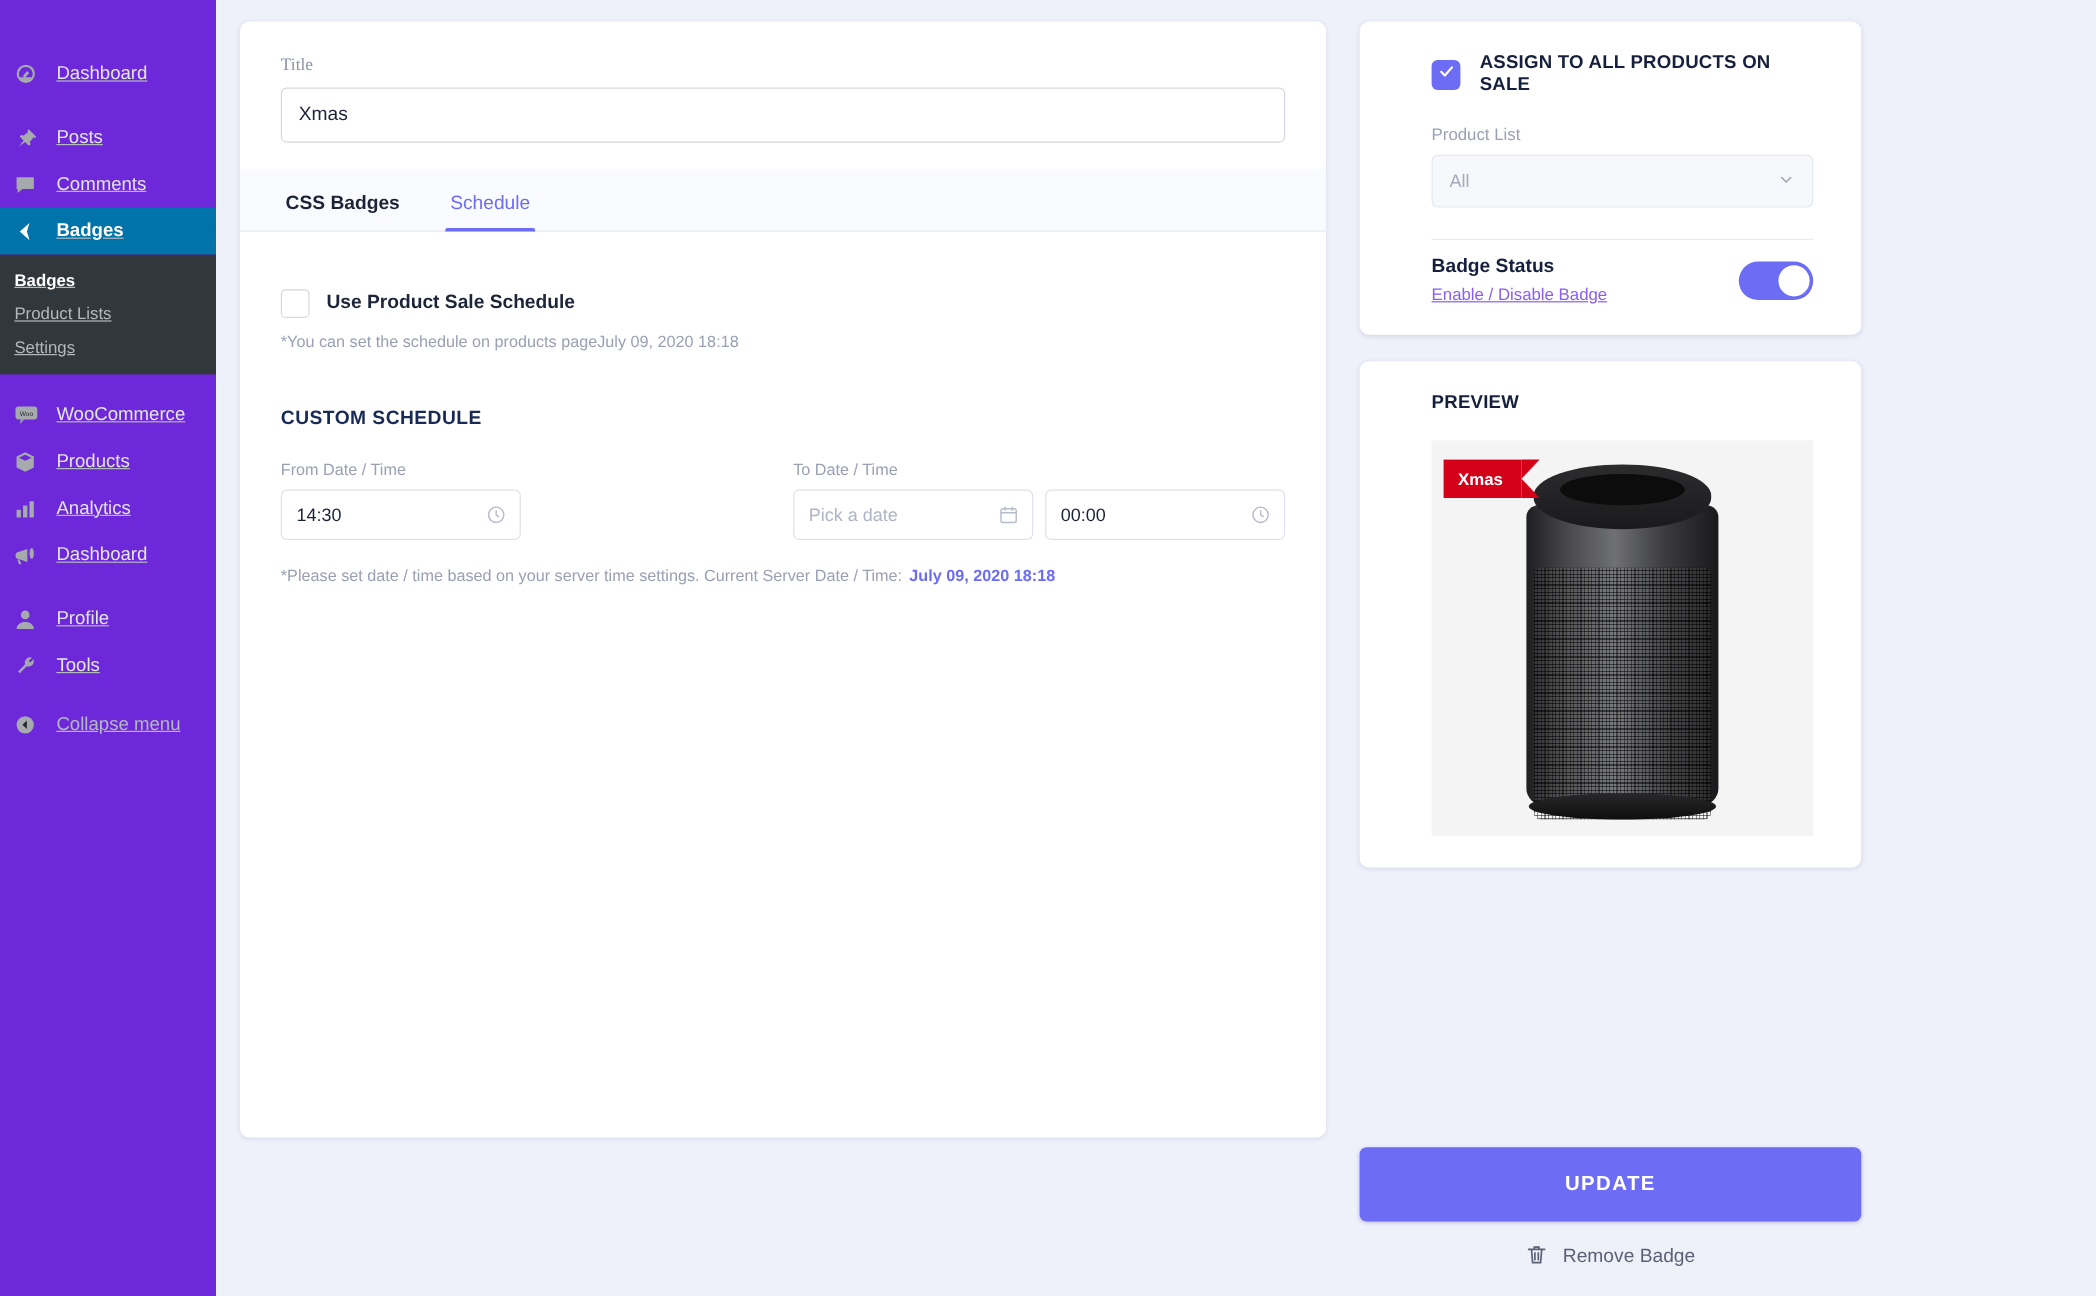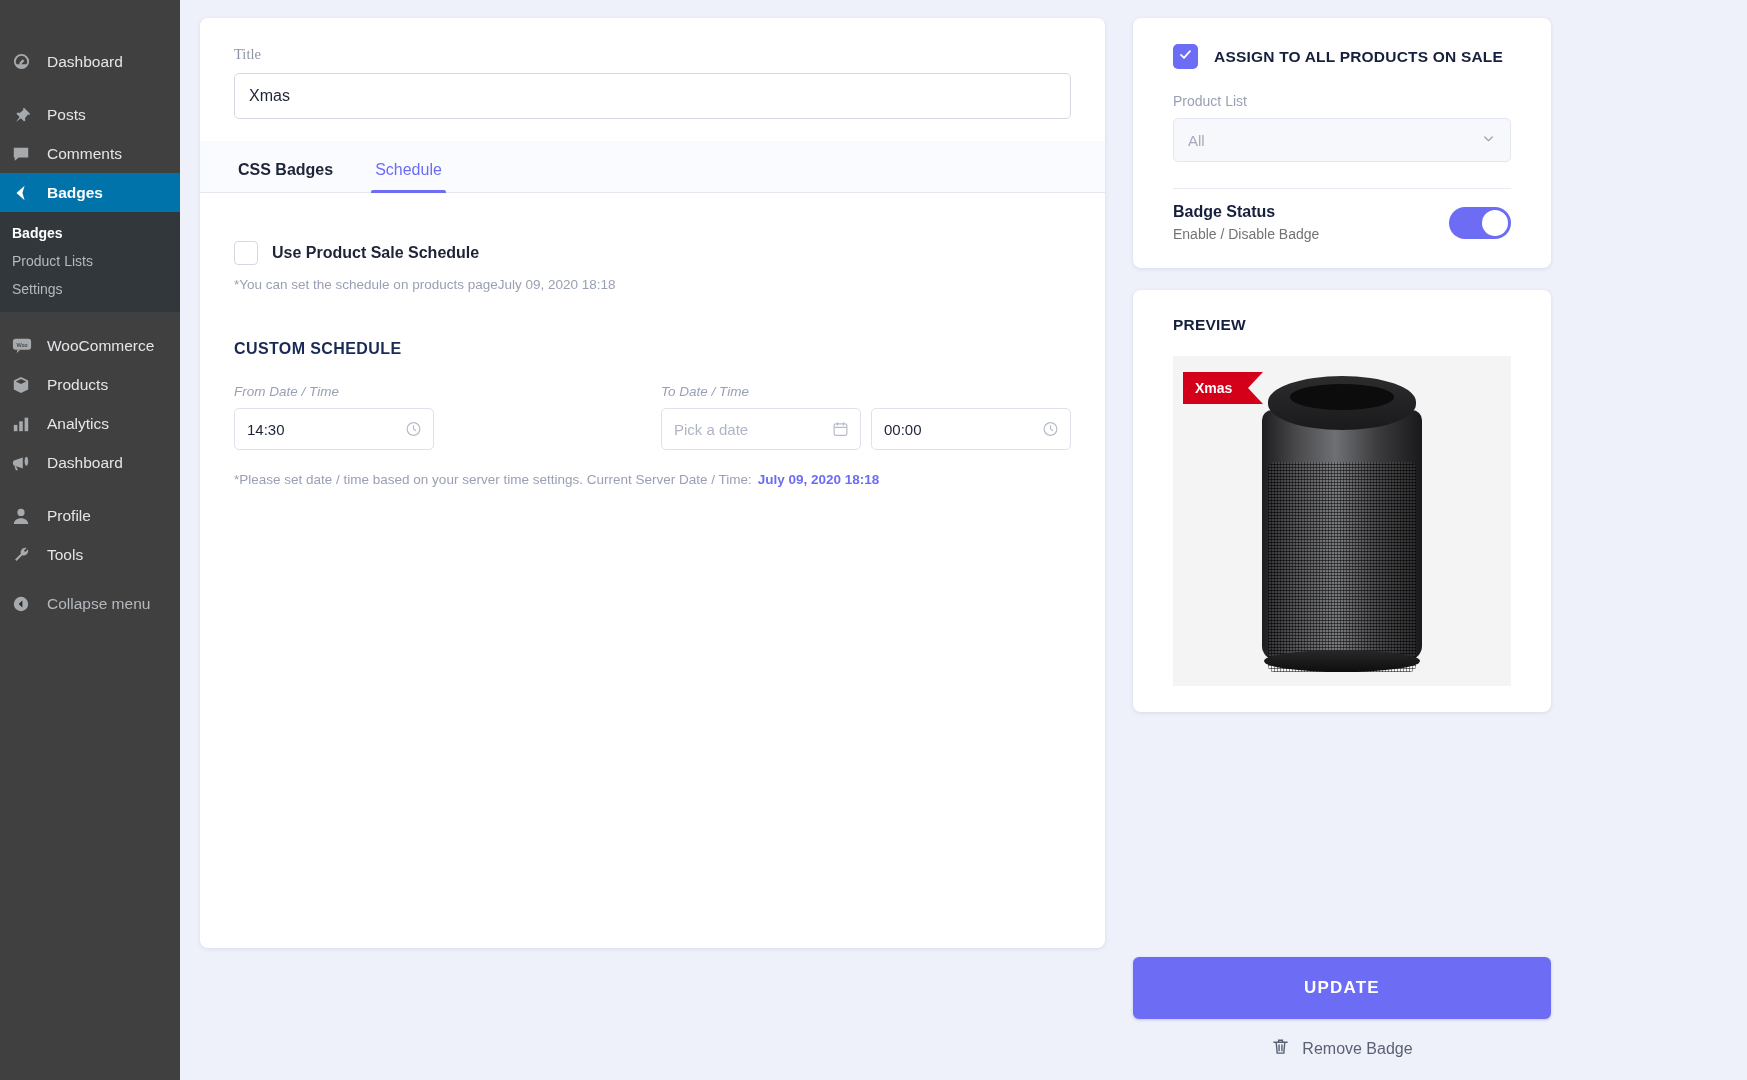--- a/index.html
+++ b/index.html
@@ -7,25 +7,26 @@
     margin: 0; padding: 0;
     width: 1747px; height: 1080px;
     overflow: hidden;
     font-family: "Liberation Sans", sans-serif;
   }
   body { background: #eef0fa; display: flex; }
 
   
   #sidebar {
     width: 180px; min-width: 180px; height: 1080px;
-    background: #404040;
+    background: #6d28d9;
     color: #b4b9be;
     padding-top: 42px;
     position: relative;
     user-select: none;
+    text-decoration: underline;
   }
   .menu-item {
     display: flex; align-items: center;
     height: 39px;
     padding-left: 12px;
     font-size: 15.5px;
     color: #e3e5e8;
     cursor: pointer;
     position: relative;
   }
@@ -131,21 +132,21 @@
   .section-head {
     margin-top: 48px;
     font-size: 16px; letter-spacing: .4px;
     color: #1a2a56; font-weight: 700;
   }
   .dt-grid {
     margin-top: 26px;
     display: flex; gap: 18px;
   }
   .dt-group { width: 410px; }
-  .dt-group-label { font-size: 13.5px; color: #9aa0b4; margin-bottom: 9px; font-style: italic; }
+  .dt-group-label { font-size: 13.5px; color: #9aa0b4; margin-bottom: 9px; }
   .dt-row { display: flex; gap: 10px; }
   .dt-input {
     position: relative;
     height: 42px;
     border: 1px solid #dfe2ec; border-radius: 5px;
     background: #fff;
     display: flex; align-items: center;
     padding: 0 12px;
     font-size: 15px; color: #1d2438;
   }
@@ -162,21 +163,21 @@
   .note .accent { color: #6c6cf5; font-weight: 700; margin-left: 6px;}
 
   
   #right-col {
     width: 418px; min-width: 418px;
     display: flex; flex-direction: column; gap: 22px;
   }
   .panel {
     background: #fff; border-radius: 8px;
     box-shadow: 0 1px 4px rgba(40,45,90,.10);
-    padding: 26px 40px 26px 40px;
+    padding: 26px 40px 26px 60px;
   }
   .assign-row { display: flex; align-items: center; gap: 16px; }
   .chk-filled {
     width: 25px; height: 25px; border-radius: 5px;
     background: #6c6cf5;
     display: flex; align-items: center; justify-content: center;
     cursor: pointer;
   }
   .assign-label {
     font-size: 15.5px; color: #16203c; font-weight: 700; letter-spacing: .2px;
@@ -189,21 +190,21 @@
     padding: 0 14px;
     font-size: 15px; color: #a6abbc;
     cursor: pointer;
   }
   .divider { height:1px; background:#e9ebf3; margin: 26px 0 0 0;}
   .status-row {
     display:flex; align-items:center; justify-content:space-between;
     margin-top: 14px;
   }
   .status-title { font-size: 16px; color:#16203c; font-weight:700; }
-  .status-sub { font-size: 14px; color:#737373; margin-top:5px; }
+  .status-sub { font-size: 14px; color:#8b5cf6; margin-top:5px;text-decoration:underline; }
   .toggle {
     width: 62px; height: 32px; border-radius: 16px;
     background: #6c6cf5; position: relative; cursor: pointer;
   }
   .toggle .knob {
     position:absolute; top:3px; right:3px;
     width:26px; height:26px; border-radius:50%;
     background:#fff;
   }
   .preview-title {

